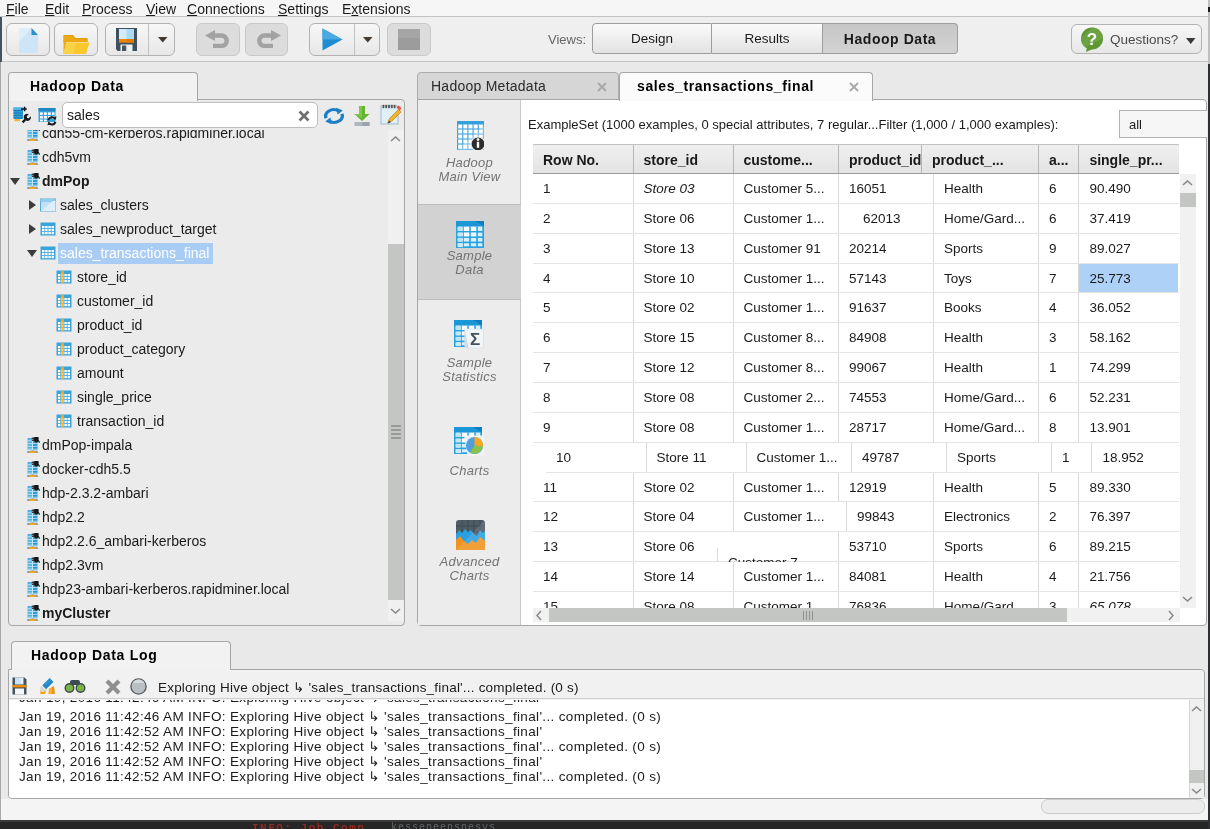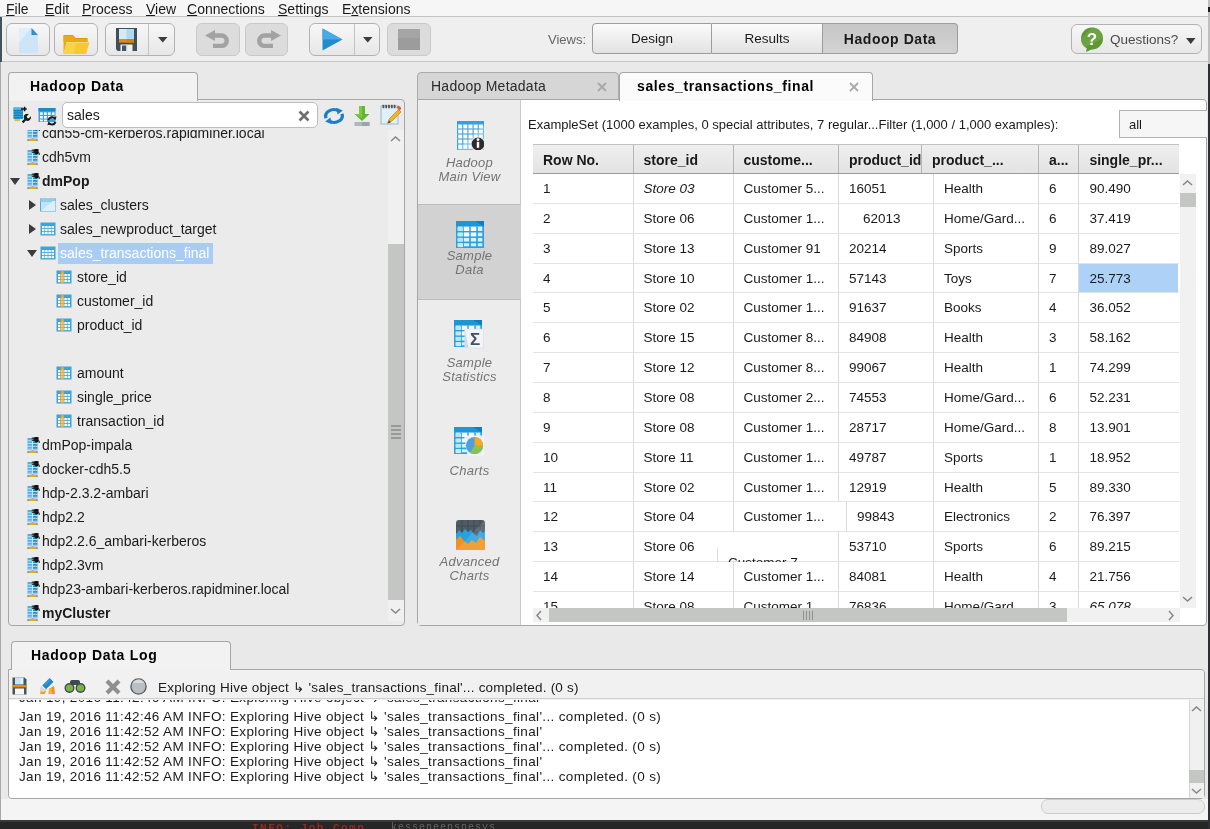--- a/index.html
+++ b/index.html
@@ -351,20 +351,39 @@
 <rect x="2" y="11" width="2.4" height="2.2" fill="#fff"></rect>
         <rect x="8.4" y="11" width="2.4" height="2.2" fill="#fff"></rect>
         <rect x="11.6" y="11" width="2.4" height="2.2" fill="#fff"></rect>
 <rect x="4.9" y="2.2" width="3" height="12" fill="#f6a821"></rect>
 <rect x="5.2" y="5" width="2.4" height="2.2" fill="#fbc55c"></rect>
         <rect x="5.2" y="8" width="2.4" height="2.2" fill="#fbc55c"></rect>
         <rect x="5.2" y="11" width="2.4" height="2.2" fill="#fbc55c"></rect>
 </svg>
 <span class="lbl" style="left:68px">product_id</span>
 </div>
+<div class="trow" style="left:0;top:207px;width:379px">
+<svg class="abs" style="left:47px;top:4px" width="16" height="16" viewBox="0 0 16 16">
+<rect x="0.5" y="1.5" width="15" height="13" fill="#3aa5dc"></rect>
+<rect x="2" y="5" width="2.4" height="2.2" fill="#fff"></rect>
+        <rect x="8.4" y="5" width="2.4" height="2.2" fill="#fff"></rect>
+        <rect x="11.6" y="5" width="2.4" height="2.2" fill="#fff"></rect>
+<rect x="2" y="8" width="2.4" height="2.2" fill="#fff"></rect>
+        <rect x="8.4" y="8" width="2.4" height="2.2" fill="#fff"></rect>
+        <rect x="11.6" y="8" width="2.4" height="2.2" fill="#fff"></rect>
+<rect x="2" y="11" width="2.4" height="2.2" fill="#fff"></rect>
+        <rect x="8.4" y="11" width="2.4" height="2.2" fill="#fff"></rect>
+        <rect x="11.6" y="11" width="2.4" height="2.2" fill="#fff"></rect>
+<rect x="4.9" y="2.2" width="3" height="12" fill="#f6a821"></rect>
+<rect x="5.2" y="5" width="2.4" height="2.2" fill="#fbc55c"></rect>
+        <rect x="5.2" y="8" width="2.4" height="2.2" fill="#fbc55c"></rect>
+        <rect x="5.2" y="11" width="2.4" height="2.2" fill="#fbc55c"></rect>
+</svg>
+<span class="lbl" style="left:68px">product_category</span>
+</div>
 <div class="trow" style="left:0;top:231px;width:379px">
 <svg class="abs" style="left:47px;top:4px" width="16" height="16" viewBox="0 0 16 16">
 <rect x="0.5" y="1.5" width="15" height="13" fill="#3aa5dc"></rect>
 <rect x="2" y="5" width="2.4" height="2.2" fill="#fff"></rect>
         <rect x="8.4" y="5" width="2.4" height="2.2" fill="#fff"></rect>
         <rect x="11.6" y="5" width="2.4" height="2.2" fill="#fff"></rect>
 <rect x="2" y="8" width="2.4" height="2.2" fill="#fff"></rect>
         <rect x="8.4" y="8" width="2.4" height="2.2" fill="#fff"></rect>
         <rect x="11.6" y="8" width="2.4" height="2.2" fill="#fff"></rect>
 <rect x="2" y="11" width="2.4" height="2.2" fill="#fff"></rect>
@@ -818,21 +837,21 @@
 </div>
 <div class="drow" style="left:0;top:238.9px;width:645.5px;height:29.86px">
 <div class="dcell" style="left:0px;width:99.5px;border-left:none;">9</div>
 <div class="dcell" style="left:99.5px;width:100.0px;">Store 08</div>
 <div class="dcell" style="left:199.5px;width:105.5px;">Customer 1...</div>
 <div class="dcell" style="left:305px;width:95px;">28717</div>
 <div class="dcell" style="left:400px;width:105px;">Home/Gard...</div>
 <div class="dcell" style="left:505px;width:40.40000000000009px;">8</div>
 <div class="dcell" style="left:545.4000000000001px;width:100.09999999999991px;">13.901</div>
 </div>
-<div class="drow" style="left:0;top:268.7px;width:645.5px;height:29.86px">
+<div class="drow" style="left:13px;top:268.7px;width:645.5px;height:29.86px">
 <div class="dcell" style="left:0px;width:99.5px;border-left:none;">10</div>
 <div class="dcell" style="left:99.5px;width:100.0px;">Store 11</div>
 <div class="dcell" style="left:199.5px;width:105.5px;">Customer 1...</div>
 <div class="dcell" style="left:305px;width:95px;">49787</div>
 <div class="dcell" style="left:400px;width:105px;">Sports</div>
 <div class="dcell" style="left:505px;width:40.40000000000009px;">1</div>
 <div class="dcell" style="left:545.4000000000001px;width:100.09999999999991px;">18.952</div>
 </div>
 <div class="drow" style="left:0;top:298.6px;width:645.5px;height:29.86px">
 <div class="dcell" style="left:0px;width:99.5px;border-left:none;">11</div>

